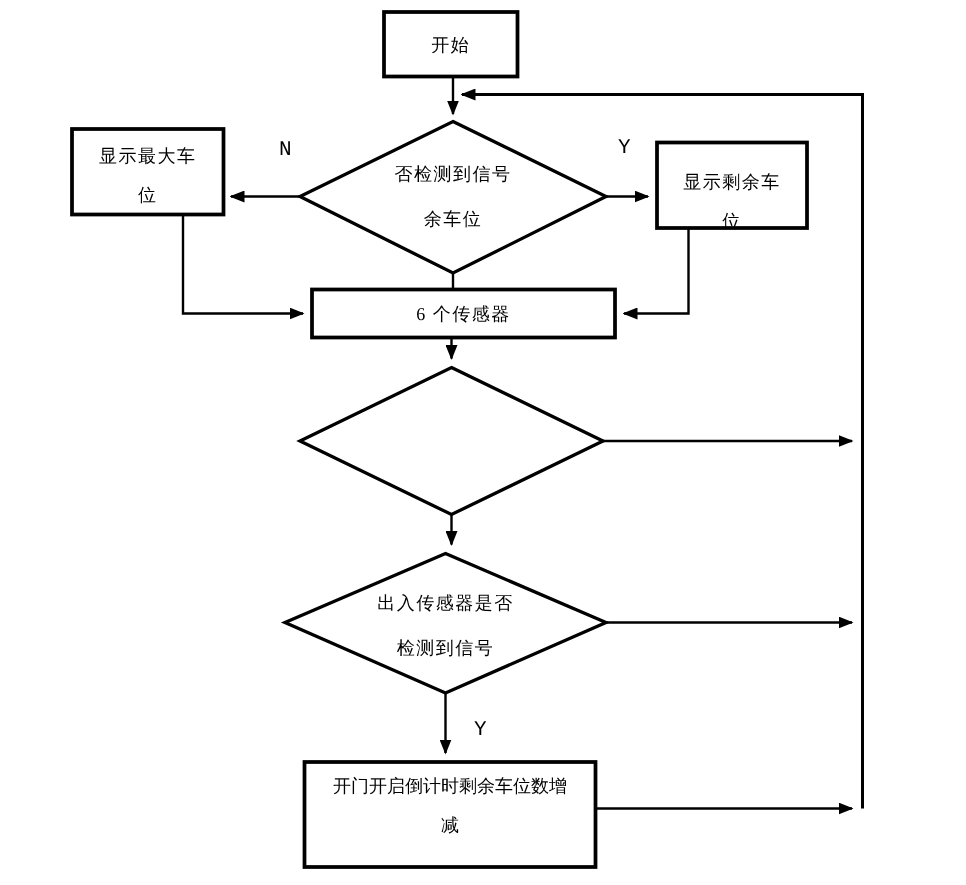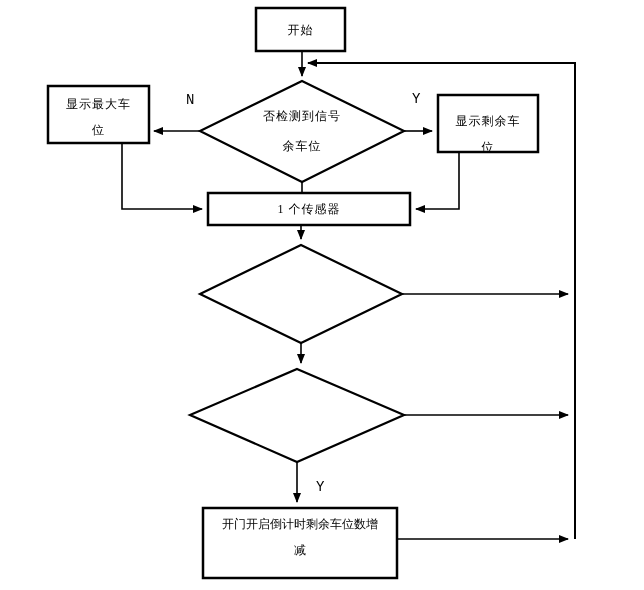--- a/index.html
+++ b/index.html
@@ -76,23 +76,25 @@
 
   <div class="lbl diamond" style="left:217px; top:97px; width:170px; height:68px;">否检测到信号
 余车位</div>
 
   <div class="lbl" style="left:48px; top:88px; width:101px; height:57px;">显示最大车
 位</div>
 
   <div class="lbl" style="left:438px; top:97px; width:100px; height:73px;">显示剩余车
 位</div>
 
-  <div class="lbl" style="left:208px; top:193px; width:202px; height:32px;">1 个传感器</div>
+  <div class="lbl" style="left:208px; top:193px; width:202px; height:32px;">6 个传感器</div>
 
 
+  <div class="lbl diamond" style="left:207px; top:387px; width:180px; height:60px;">出入传感器是否
+检测到信号</div>
 
   <div class="lbl toptext" style="left:205px; top:508px; width:190px; height:70px;">开门开启倒计时剩余车位数增
 减</div>
 
   <span class="edge-lbl" style="left:186px; top:92px;">N</span>
   <span class="edge-lbl" style="left:412px; top:91px;">Y</span>
   <span class="edge-lbl" style="left:316px; top:479px;">Y</span>
 
 </div>
 

